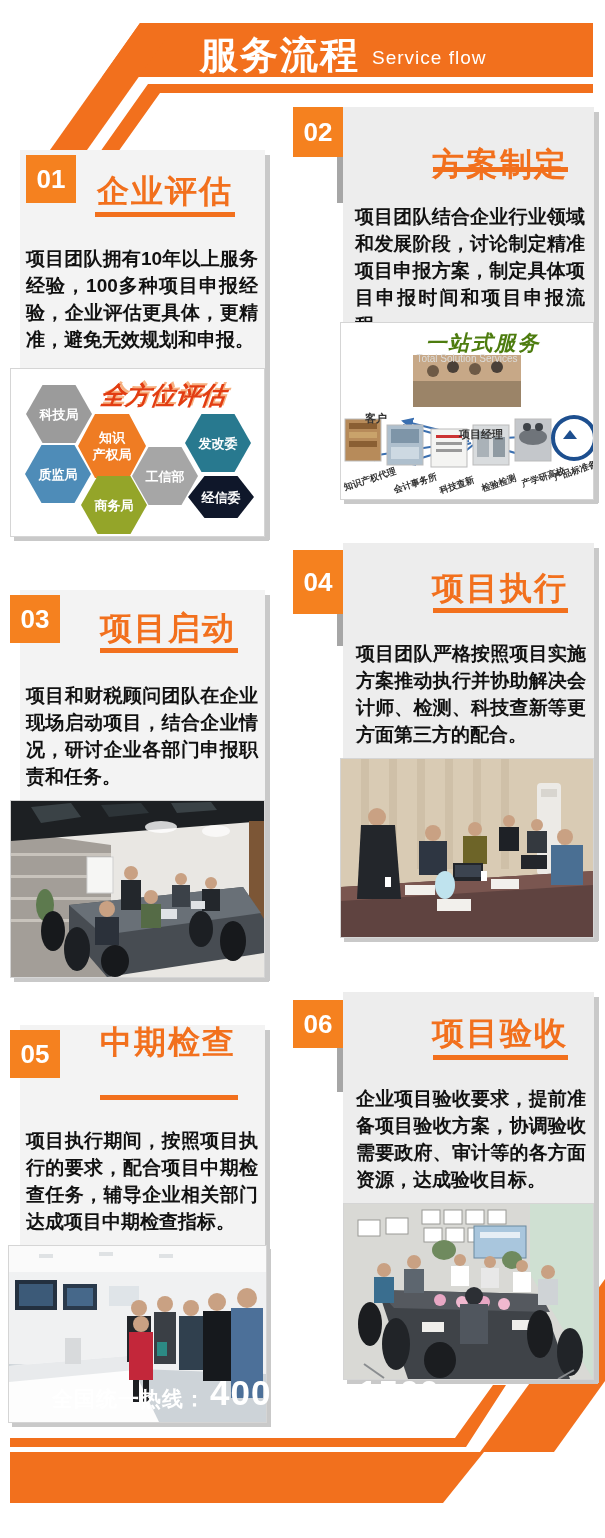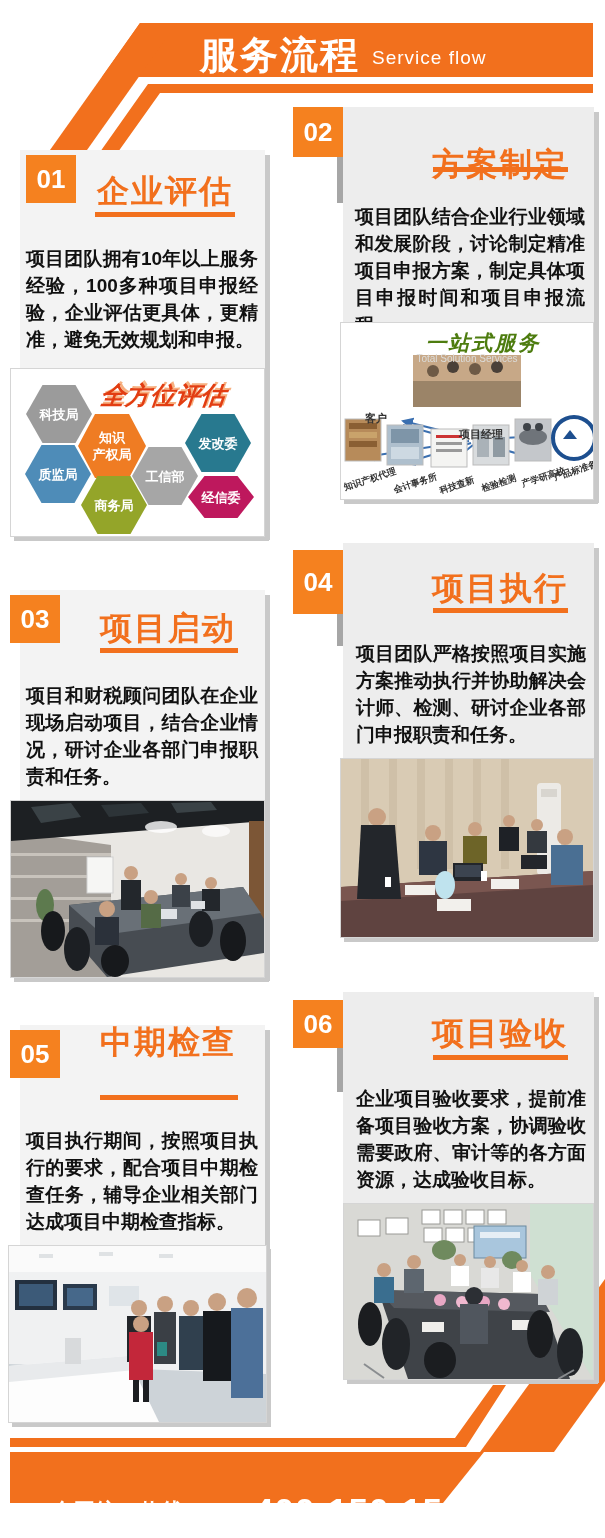--- a/index.html
+++ b/index.html
@@ -25,21 +25,21 @@
        font-size:25px;font-weight:bold;font-style:italic;color:#e23d12;transform:skewX(-6deg);
        text-shadow:2px -2px 0 #f7b080;}
   .os-title{position:absolute;left:56px;top:6px;width:172px;text-align:center;z-index:3;
        font-size:21px;font-weight:bold;font-style:italic;color:#4d7c0f;letter-spacing:2px;}
   .os-sub{position:absolute;left:40px;top:30px;width:172px;text-align:center;z-index:2;font-size:10px;color:#dcdcda;}
   .os-role{position:absolute;z-index:3;font-size:11px;font-weight:bold;color:#333;}
   .os-svc{position:absolute;z-index:3;font-size:9px;font-weight:bold;color:#333;transform:rotate(-18deg);white-space:nowrap;}
   .os-emblem{position:absolute;z-index:2;width:38px;height:38px;border-radius:50%;border:4px solid #1d4f8f;background:#fff;}
   .os-emblem::after{content:"";position:absolute;left:8px;top:11px;width:14px;height:9px;background:#1d4f8f;
        clip-path:polygon(0 100%,100% 100%,50% 0);}
-  .ftr-text{position:absolute;left:52px;top:1491px;z-index:2;color:#fff;display:flex;align-items:center;gap:44px;}
+  .ftr-text{position:absolute;left:52px;top:1373px;z-index:2;color:#fff;display:flex;align-items:flex-end;}
   .ftr-label{font-size:21px;font-weight:bold;letter-spacing:1px;}
   .ftr-num{font-size:35px;font-weight:bold;letter-spacing:1px;margin-left:4px;}
 </style>
 </head>
 <body>
 
 <div class="page">
 
   <svg class="deco" width="605" height="1538" viewBox="0 0 605 1538">
     <polygon points="140,23 593,23 593,77 102,77" fill="#f2701d"></polygon>
@@ -61,21 +61,21 @@
 
   <div class="media" style="left:10px;top:368px;width:253px;height:167px;">
     <div class="eval-title">全方位评估</div>
     <div class="hex" style="left:15px;top:16px;width:66px;height:58px;background:#9b9b9b;">科技局</div>
     <div class="hex" style="left:174px;top:45px;width:66px;height:58px;background:#28798f;">发改委</div>
     <div class="hex" style="left:67px;top:45px;width:68px;height:64px;background:#ef7c23;">知识
 产权局</div>
     <div class="hex" style="left:14px;top:76px;width:66px;height:58px;background:#4e8cb8;">质监局</div>
     <div class="hex" style="left:121px;top:78px;width:66px;height:58px;background:#a6a6a6;">工信部</div>
     <div class="hex" style="left:70px;top:107px;width:66px;height:58px;background:#94a529;">商务局</div>
-    <div class="hex" style="left:177px;top:107px;width:66px;height:42px;background:#be185d;">经信委</div>
+    <div class="hex" style="left:177px;top:107px;width:66px;height:42px;background:#0f172a;">经信委</div>
   </div>
 
   <div class="card right" style="left:343px;top:107px;width:251px;height:391px;"></div>
   <div class="badge" style="left:293px;top:107px;height:50px;">02</div>
   <div class="badge-strip" style="left:337px;top:157px;height:46px;"></div>
   <div class="step-title" style="left:420px;top:143px;width:160px;">方案制定</div>
   <div class="title-rule" style="left:433px;top:167px;width:135px;"></div>
   <div class="step-desc" style="left:355px;top:203px;width:230px;">项目团队结合企业行业领域和发展阶段，讨论制定精准项目申报方案，制定具体项目申报时间和项目申报流程。</div>
 
   <div class="media" style="left:340px;top:322px;width:252px;height:176px;">
@@ -177,21 +177,21 @@
       <rect x="150" y="108" width="16" height="10" fill="#dfe2e5"></rect>
         <rect x="180" y="100" width="14" height="8" fill="#dfe2e5"></rect>
     </svg>
   </div>
 
   <div class="card right" style="left:343px;top:543px;width:251px;height:393px;"></div>
   <div class="badge" style="left:293px;top:550px;height:64px;">04</div>
   <div class="badge-strip" style="left:337px;top:600px;height:46px;"></div>
   <div class="step-title" style="left:420px;top:567px;width:160px;">项目执行</div>
   <div class="title-rule" style="left:433px;top:608px;width:135px;"></div>
-  <div class="step-desc" style="left:356px;top:640px;width:230px;">项目团队严格按照项目实施方案推动执行并协助解决会计师、检测、研讨企业各部门申报职责和任务。</div>
+  <div class="step-desc" style="left:356px;top:640px;width:230px;">项目团队严格按照项目实施方案推动执行并协助解决会计师、检测、科技查新等更方面第三方的配合。</div>
 
   <div class="media" style="left:340px;top:758px;width:252px;height:178px;">
     <svg width="252" height="178" viewBox="0 0 252 178">
       <rect width="252" height="178" fill="#d9cbb4"></rect>
       <rect x="20" y="0" width="8" height="110" fill="#cfc0a8"></rect>
         <rect x="48" y="0" width="8" height="110" fill="#cfc0a8"></rect>
       <rect x="76" y="0" width="8" height="110" fill="#cfc0a8"></rect>
         <rect x="104" y="0" width="8" height="110" fill="#cfc0a8"></rect>
       <rect x="132" y="0" width="8" height="110" fill="#cfc0a8"></rect>
         <rect x="160" y="0" width="8" height="110" fill="#cfc0a8"></rect>

